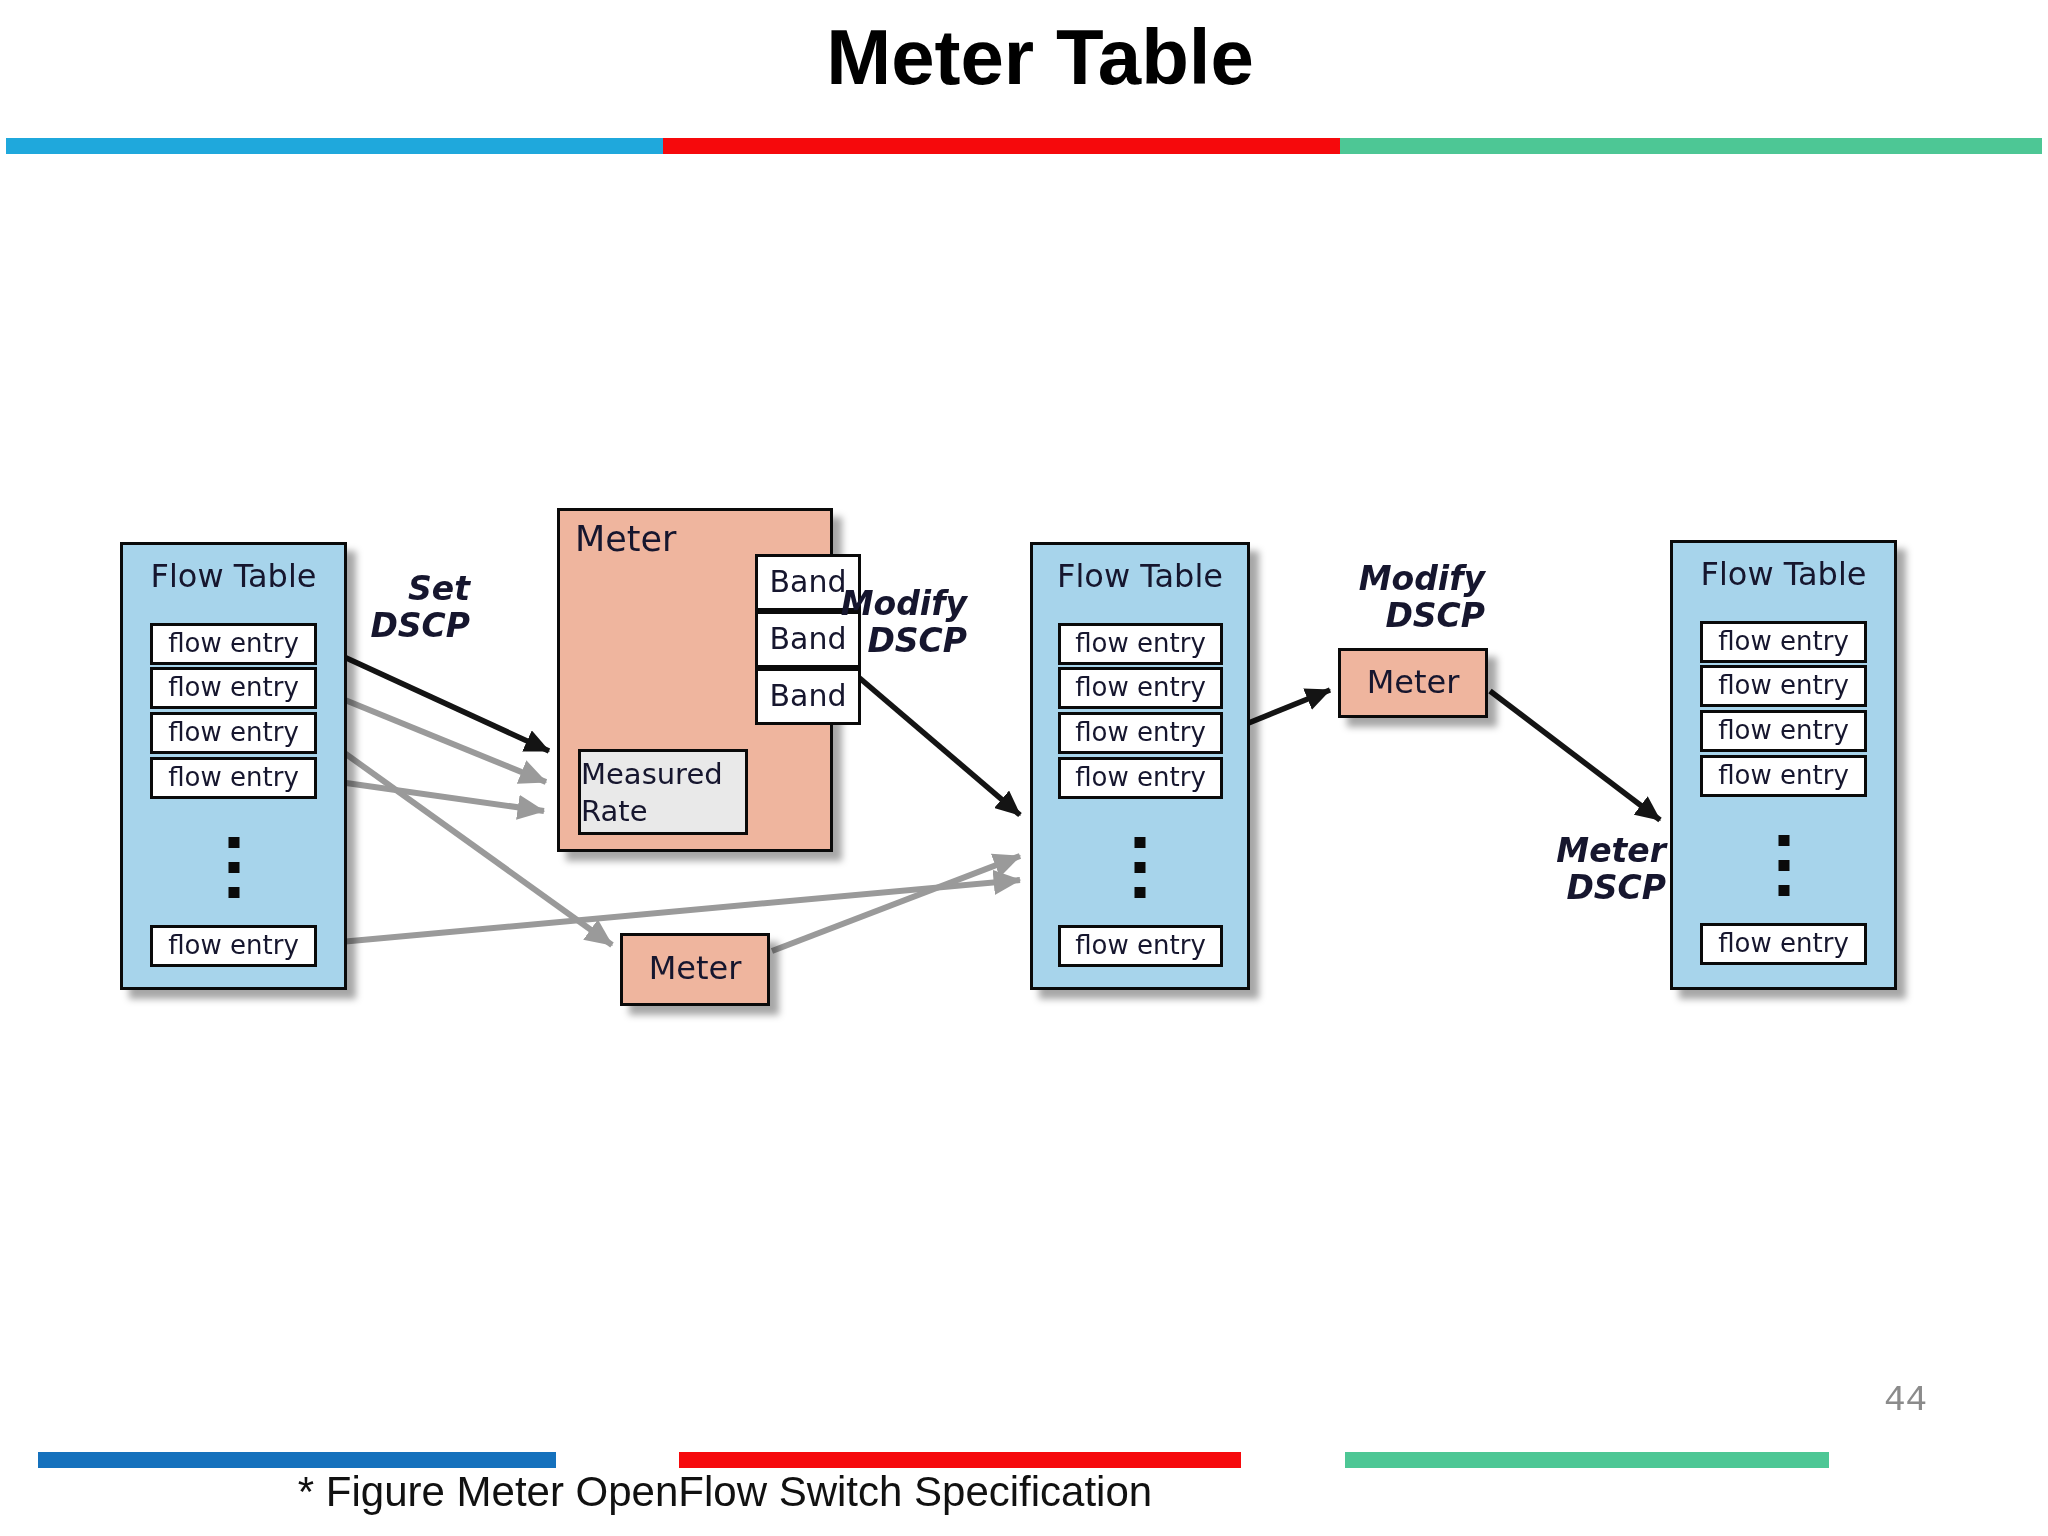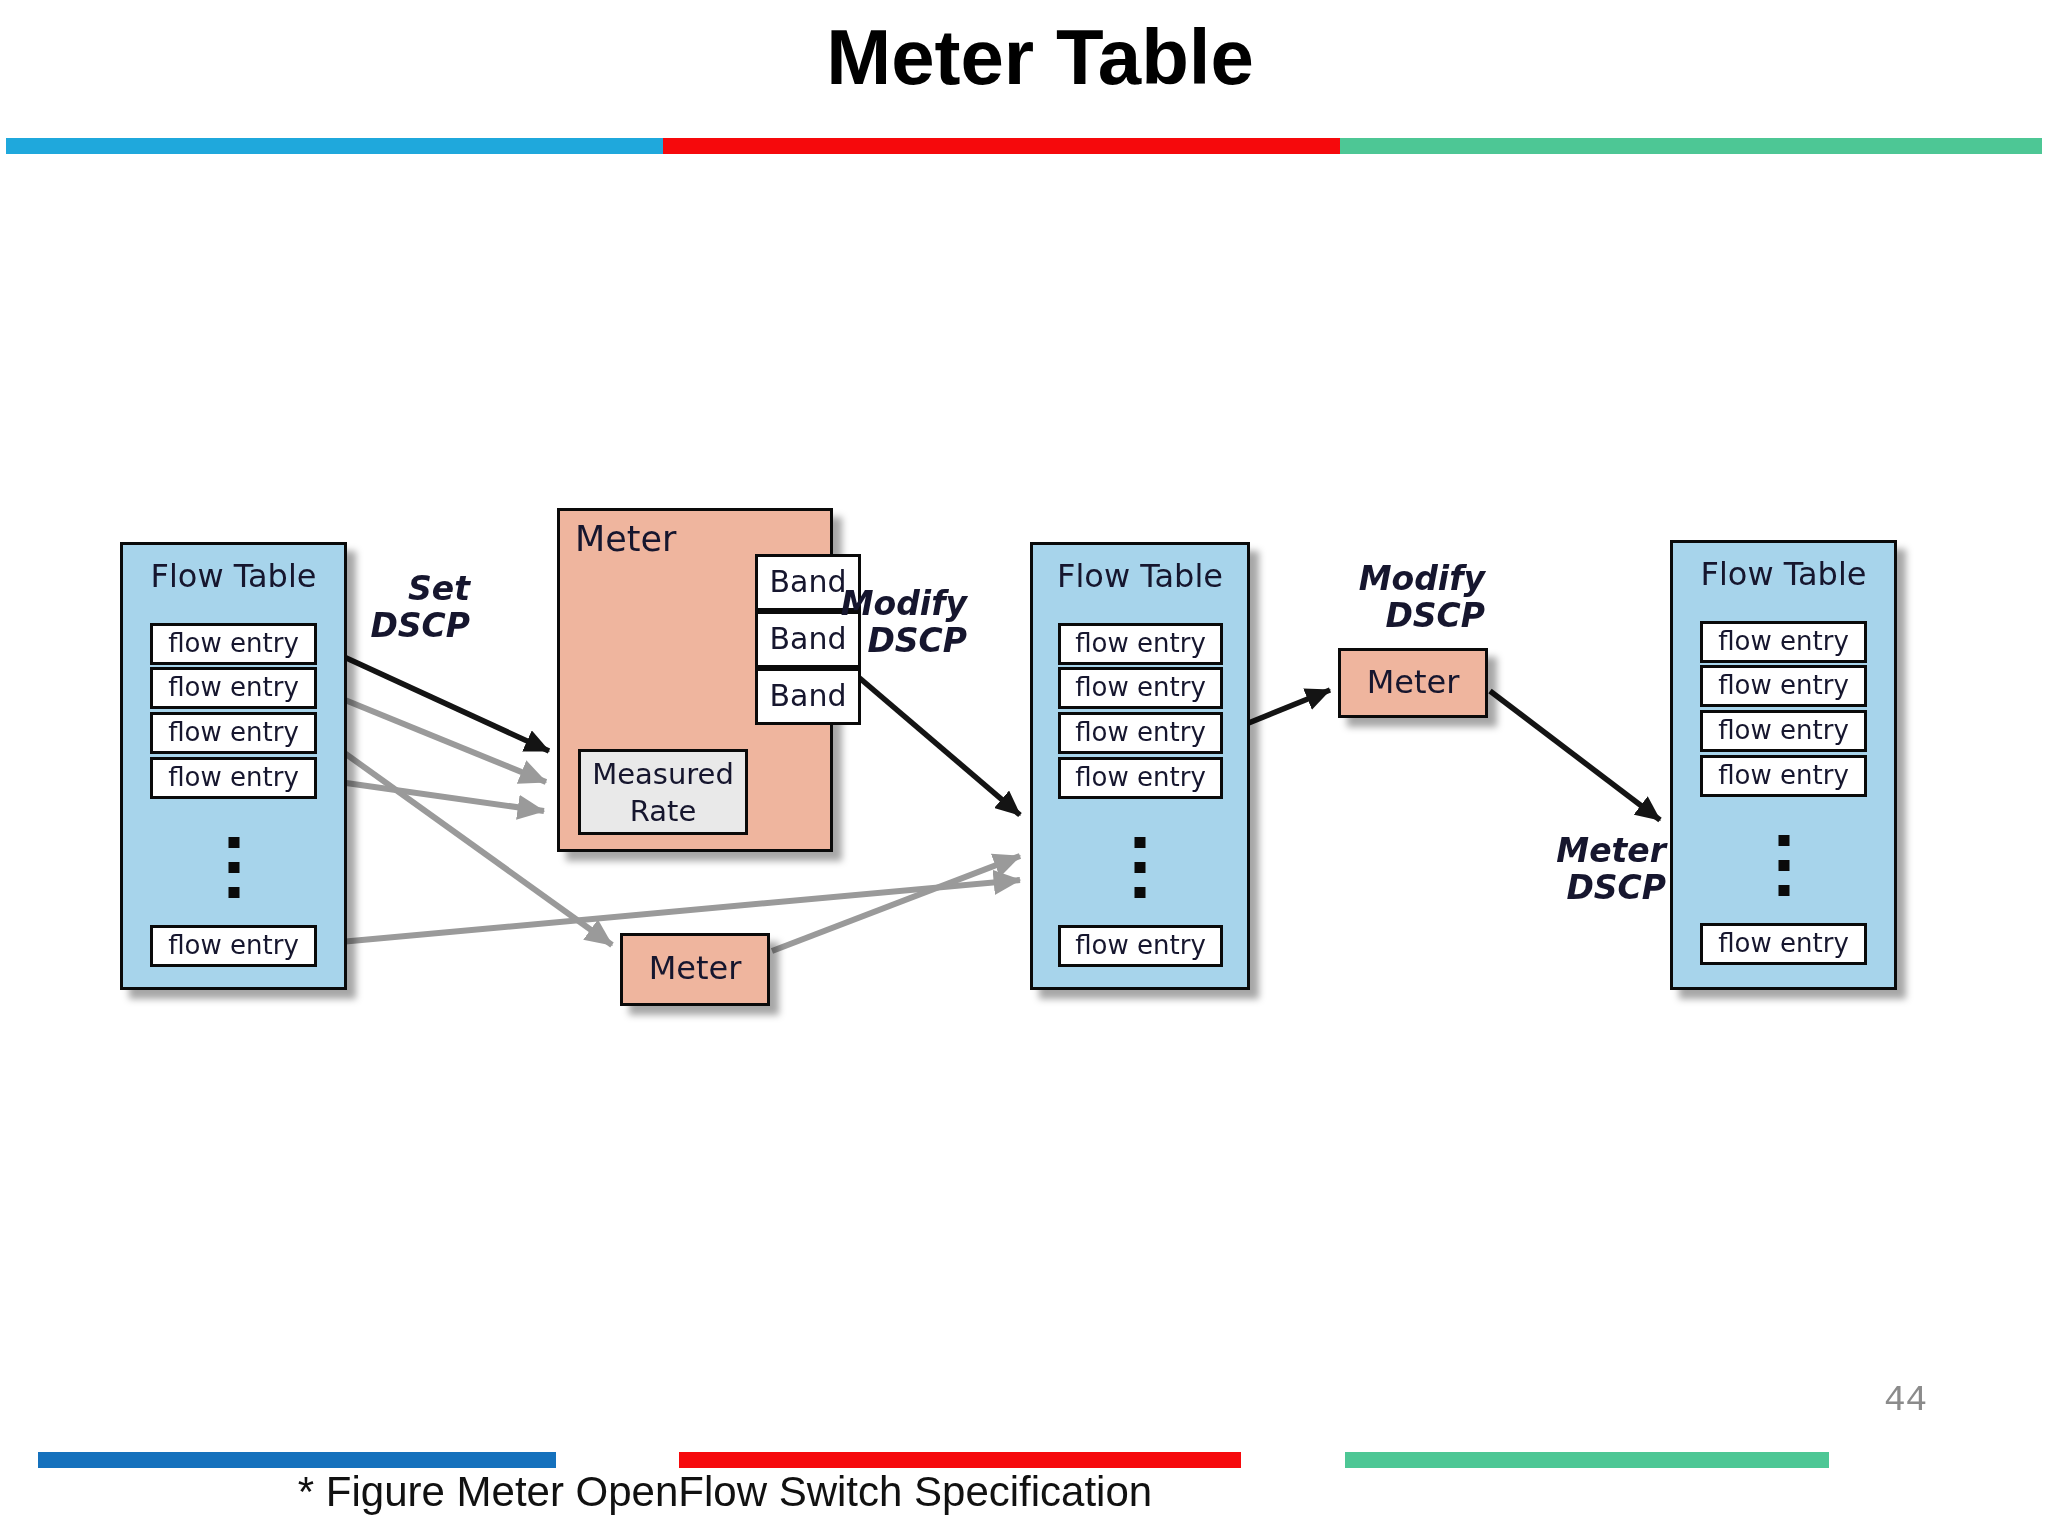--- a/index.html
+++ b/index.html
@@ -44,21 +44,21 @@
   .dot{width:11px;height:11px;background:#0a0a0a;margin:0 auto 14px auto;}
 
   .meter-big{background:var(--meter-fill);}
   .meter-big-label{position:absolute;left:15px;top:8px;font-size:35px;color:var(--diagram-text);}
   .band{position:absolute;left:147px;width:106px;height:57px;box-sizing:border-box;
         background:var(--entry-fill);border:3px solid var(--box-border);
         text-align:center;font-size:30px;line-height:50px;color:var(--diagram-text);margin-left:48px;}
   .b1{top:43px;} .b2{top:100px;} .b3{top:157px;}
   .measured{position:absolute;left:18px;top:238px;width:170px;height:86px;box-sizing:border-box;
             background:var(--measured-fill);border:3px solid var(--box-border);
-            text-align:center;font-size:29px;line-height:37px;color:var(--diagram-text);padding-top:4px;}
+            text-align:left;font-size:29px;line-height:37px;color:var(--diagram-text);padding-top:4px;}
   .meter-small{background:var(--meter-fill);text-align:center;font-size:32px;
                color:var(--diagram-text);}
   .ms1{left:620px;top:933px;width:150px;height:73px;line-height:65px;}
   .ms2{left:1338px;top:648px;width:150px;height:70px;line-height:62px;}
 
   .dscp-label{position:absolute;font-style:italic;font-weight:bold;font-size:33px;
               line-height:37px;text-align:right;color:var(--diagram-text);}
   .lbl-set{left:330px;top:570px;width:140px;}
   .lbl-modify1{left:822px;top:585px;width:145px;}
   .lbl-modify2{left:1340px;top:560px;width:145px;}

